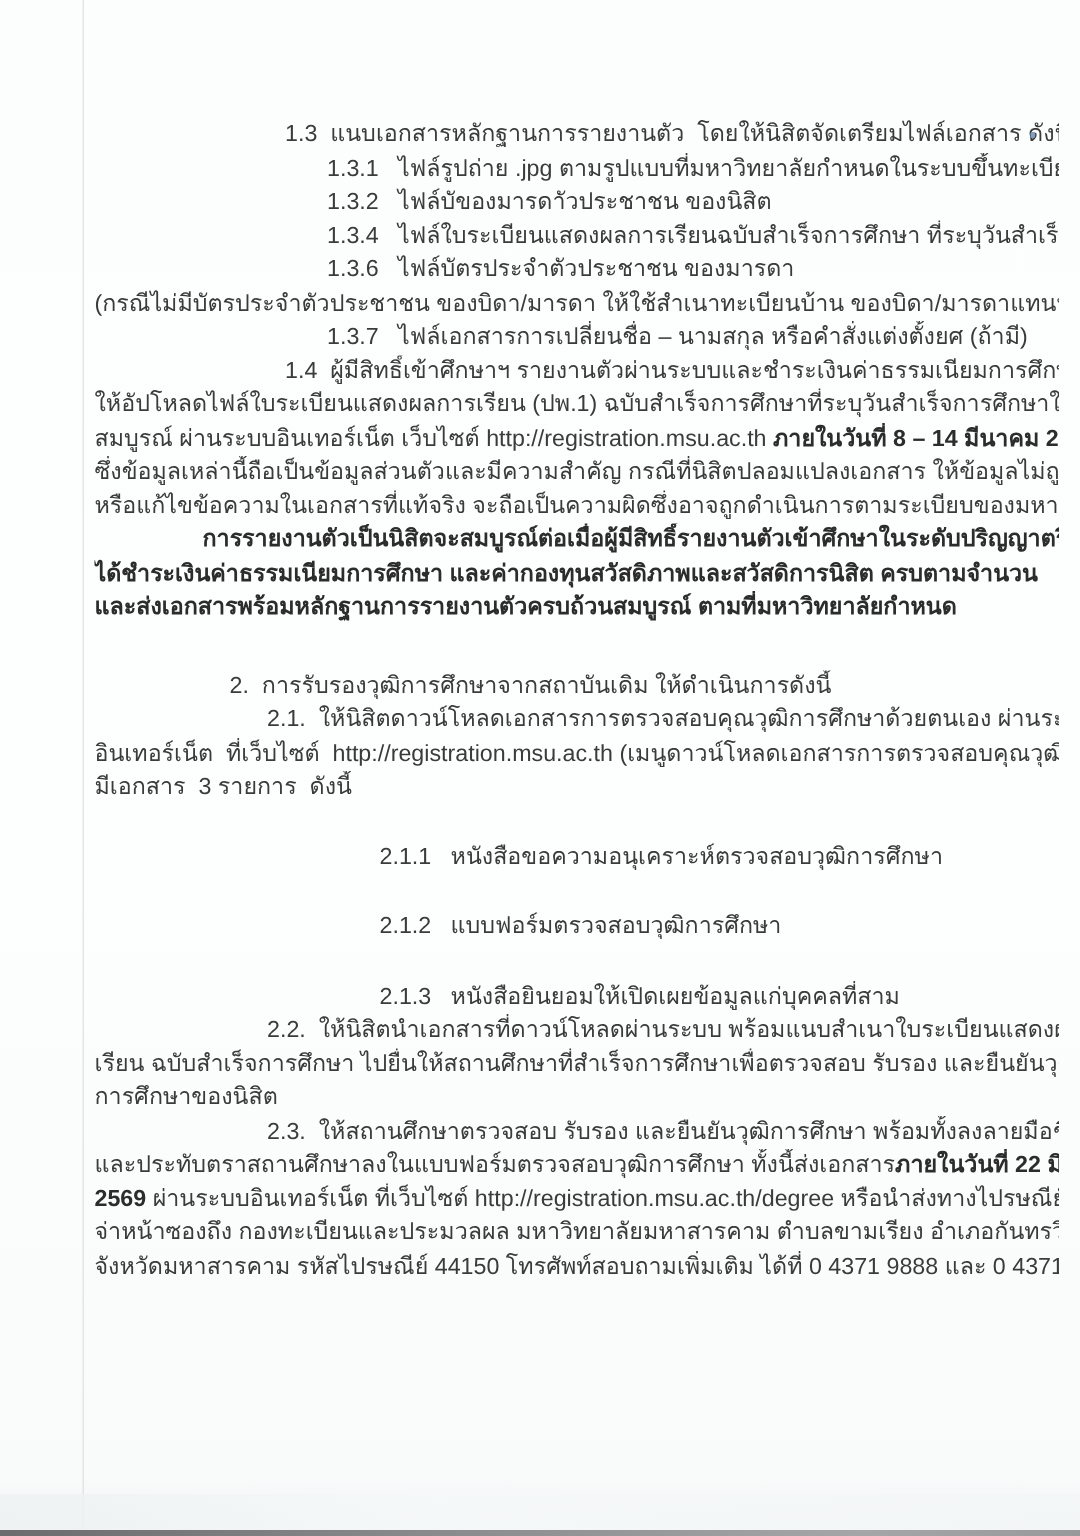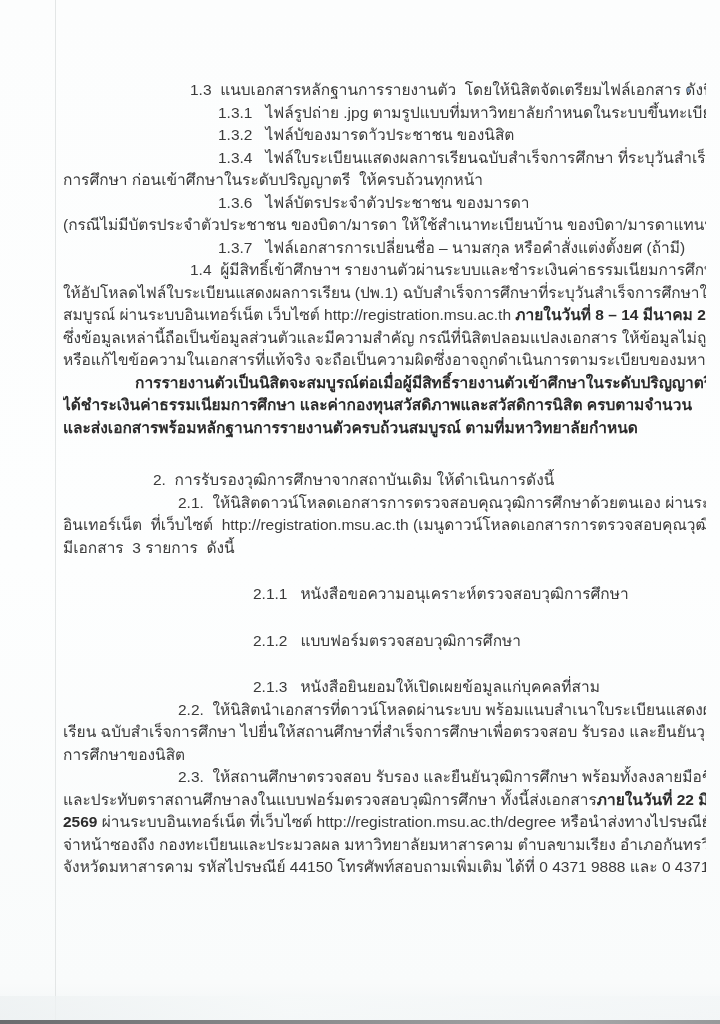--- a/index.html
+++ b/index.html
@@ -65,21 +65,20 @@
 </head>
 <body>
 
 <div class="page">
   <div class="edge-line"></div>
   <div class="content">
       <div class="line ind-level1"><span>1.3  แนบเอกสารหลักฐานการรายงานตัว  โดยให้นิสิตจัดเตรียมไฟล์เอกสาร ดังนี้</span></div>
       <div class="line ind-level2"><span>1.3.1   ไฟล์รูปถ่าย .jpg ตามรูปแบบที่มหาวิทยาลัยกำหนดในระบบขึ้นทะเบียน</span></div>
       <div class="line ind-level2"><span>1.3.2   ไฟล์บัของมารดาัวประชาชน ของนิสิต</span></div>
       <div class="line ind-level2"><span>1.3.4   ไฟล์ใบระเบียนแสดงผลการเรียนฉบับสำเร็จการศึกษา ที่ระบุวันสำเร็จ</span></div>
-      <div class="line ind-none"><span>การศึกษา ก่อนเข้าศึกษาในระดับปริญญาตรี  ให้ครบถ้วนทุกหน้า</span></div>
       <div class="line ind-level2"><span>1.3.6   ไฟล์บัตรประจำตัวประชาชน ของมารดา</span></div>
       <div class="line ind-none"><span>(กรณีไม่มีบัตรประจำตัวประชาชน ของบิดา/มารดา ให้ใช้สำเนาทะเบียนบ้าน ของบิดา/มารดาแทนหรือให้ใช้</span></div>
       <div class="line ind-level2"><span>1.3.7   ไฟล์เอกสารการเปลี่ยนชื่อ – นามสกุล หรือคำสั่งแต่งตั้งยศ (ถ้ามี)</span></div>
       <div class="line ind-level1"><span>1.4  ผู้มีสิทธิ์เข้าศึกษาฯ รายงานตัวผ่านระบบและชำระเงินค่าธรรมเนียมการศึกษาแล้ว</span></div>
       <div class="line ind-none"><span>ให้อัปโหลดไฟล์ใบระเบียนแสดงผลการเรียน (ปพ.1) ฉบับสำเร็จการศึกษาที่ระบุวันสำเร็จการศึกษาให้ครบถ้วน</span></div>
       <div class="line ind-none"><span>สมบูรณ์ ผ่านระบบอินเทอร์เน็ต เว็บไซต์ http://registration.msu.ac.th </span><span class="b">ภายในวันที่ 8 – 14 มีนาคม 2569</span></div>
       <div class="line ind-none"><span>ซึ่งข้อมูลเหล่านี้ถือเป็นข้อมูลส่วนตัวและมีความสำคัญ กรณีที่นิสิตปลอมแปลงเอกสาร ให้ข้อมูลไม่ถูกต้อง</span></div>
       <div class="line ind-none"><span>หรือแก้ไขข้อความในเอกสารที่แท้จริง จะถือเป็นความผิดซึ่งอาจถูกดำเนินการตามระเบียบของมหาวิทยาลัย</span></div>
       <div class="line ind-para"><span class="b">การรายงานตัวเป็นนิสิตจะสมบูรณ์ต่อเมื่อผู้มีสิทธิ์รายงานตัวเข้าศึกษาในระดับปริญญาตรี</span></div>
       <div class="line ind-none"><span class="b">ได้ชำระเงินค่าธรรมเนียมการศึกษา และค่ากองทุนสวัสดิภาพและสวัสดิการนิสิต ครบตามจำนวน</span></div>

